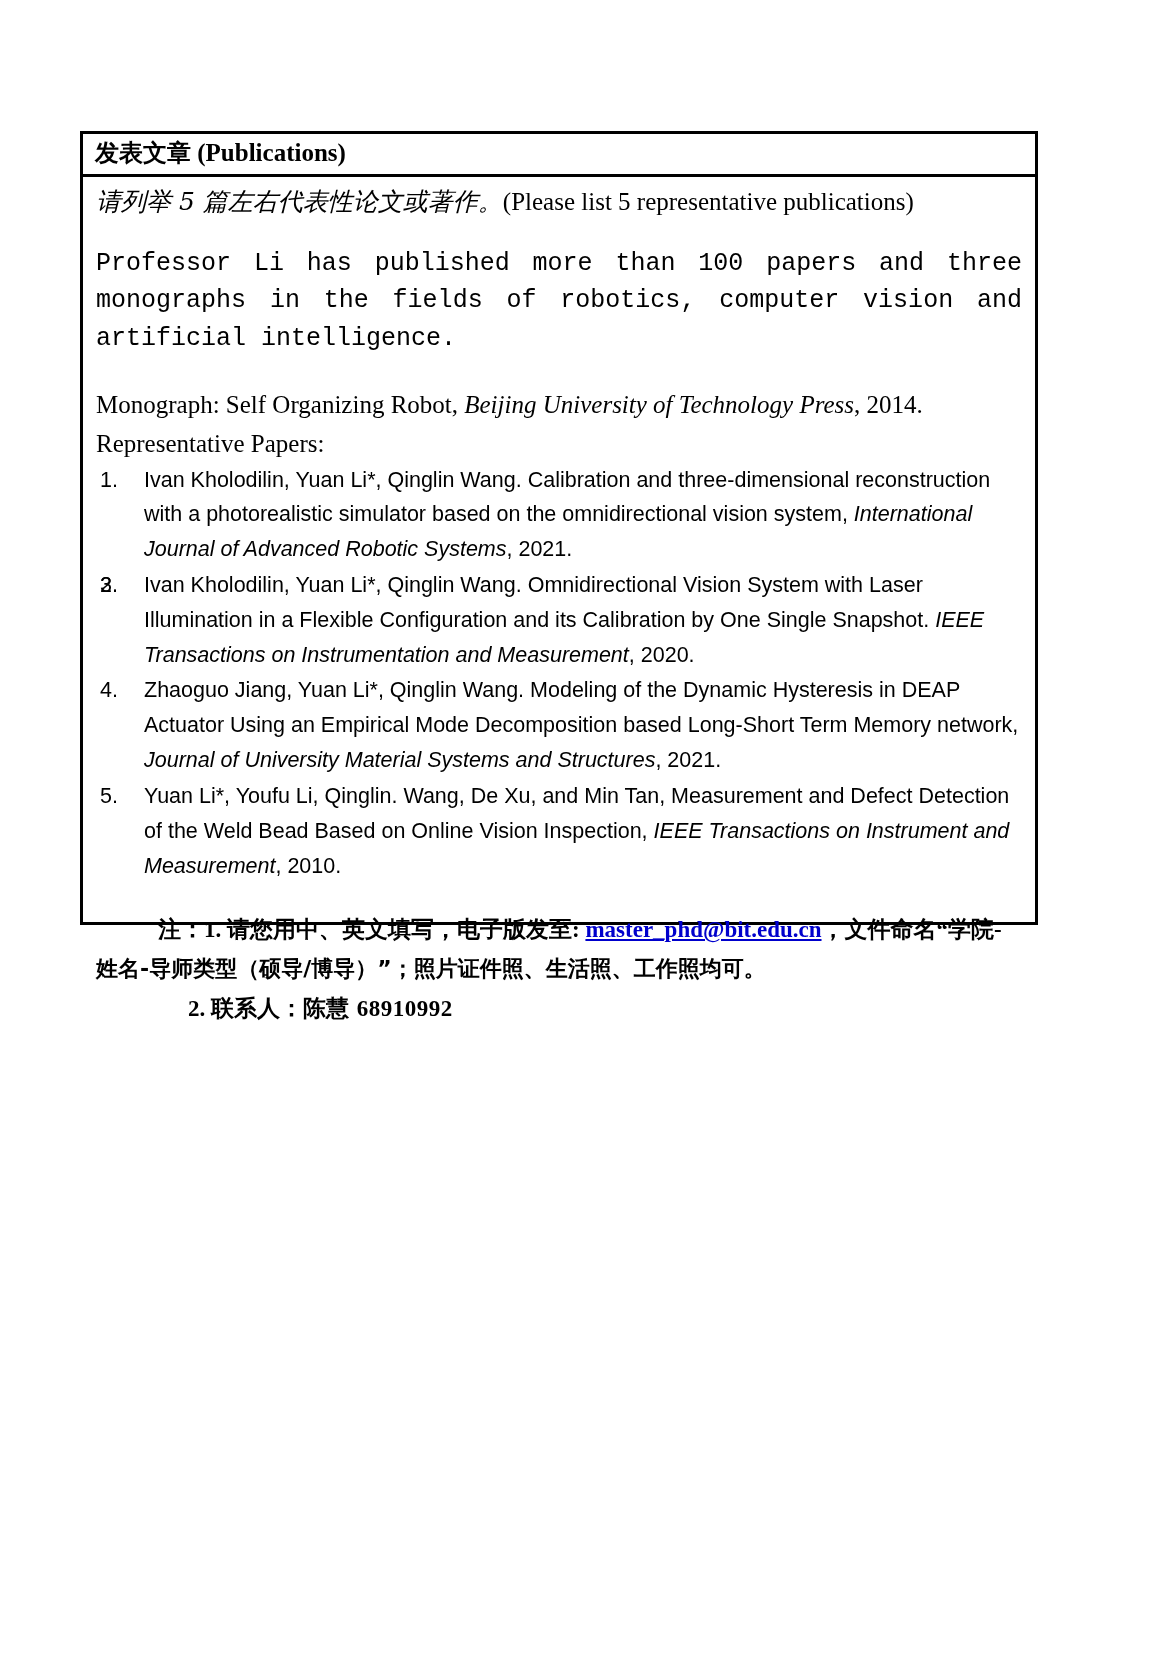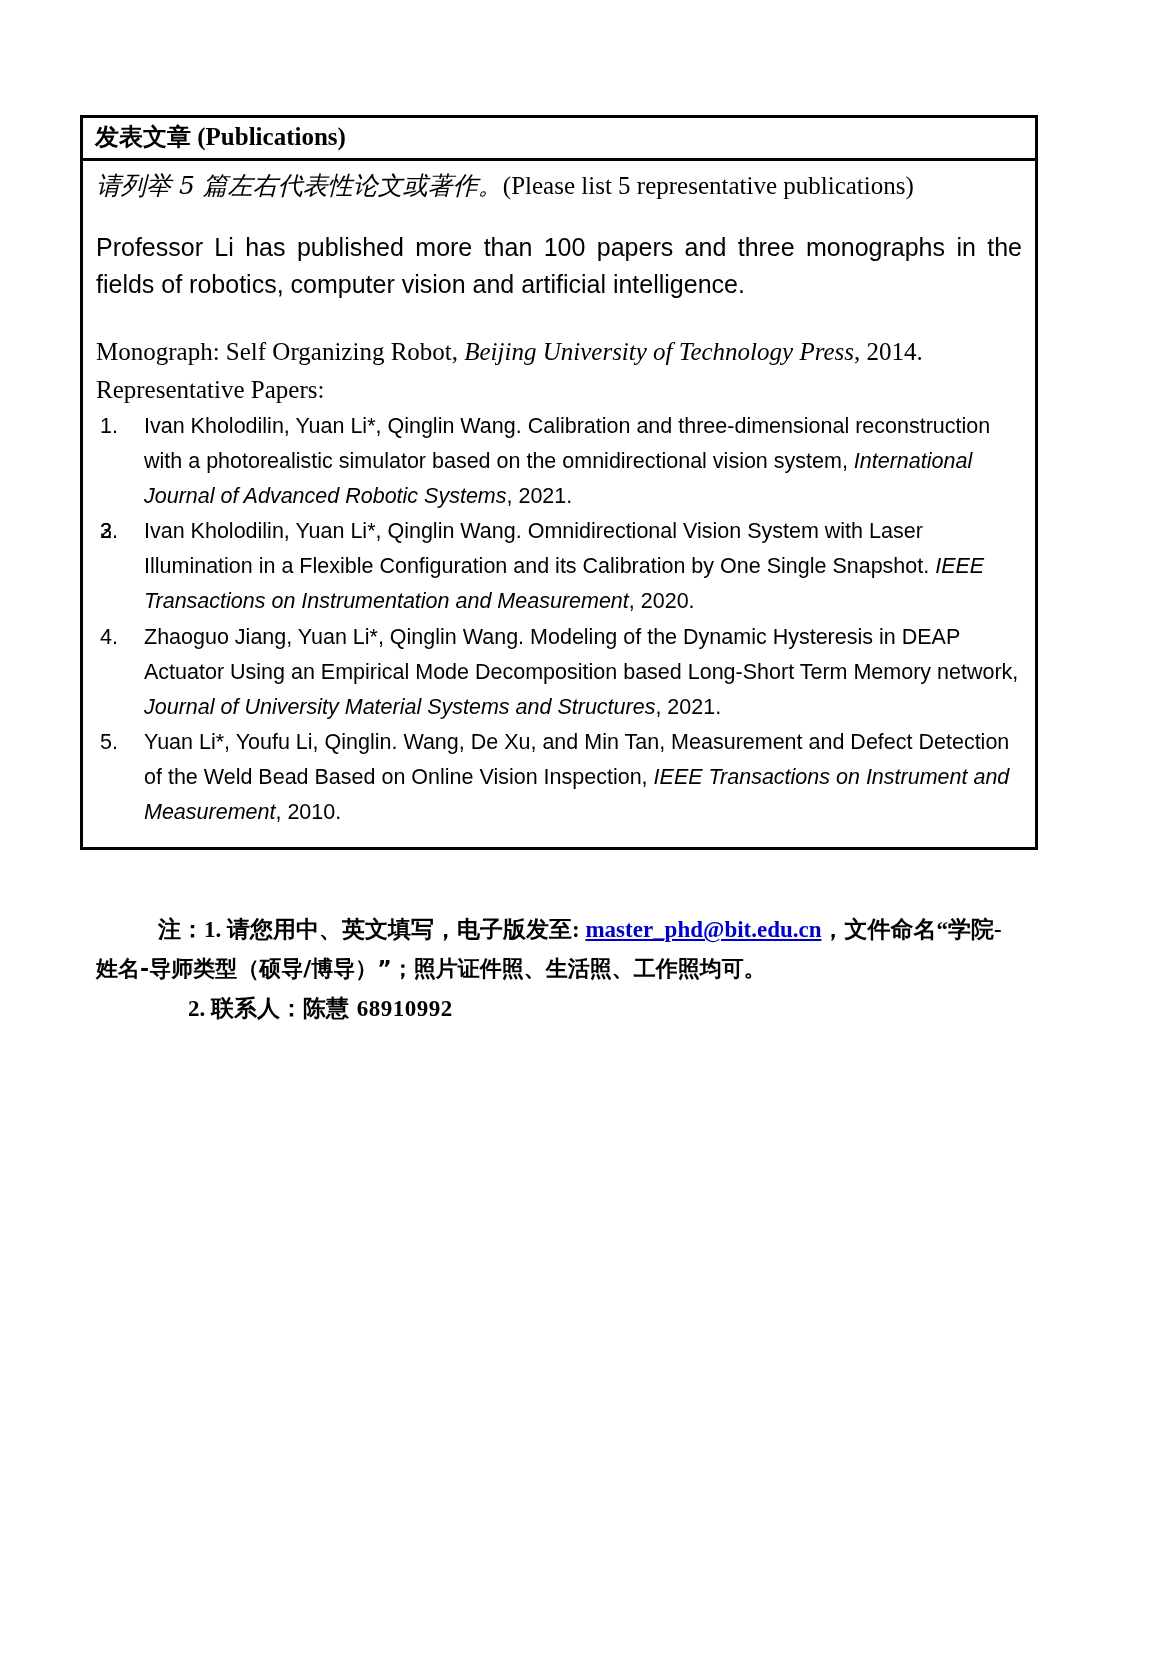--- a/index.html
+++ b/index.html
@@ -20,21 +20,21 @@
     position: absolute;
     left: 0; top: 0;
     width: 1176px;
     height: 1670px;
   }
 
   
   .pub-table {
     position: absolute;
     left: 80px;
-    top: 115px;
+    top: 131px;
     width: 958px;
     border: 3px solid #000;
     box-sizing: border-box;
     background: #fff;
   }
   .table-header {
     border-bottom: 3px solid #000;
     padding: 4px 10px 6px 12px;
     font-weight: bold;
     font-size: 25px;
@@ -46,21 +46,21 @@
     font-weight: bold;
     font-size: 24px;
   }
   .hdr-en {
     font-family: "Liberation Serif", serif;
     font-weight: bold;
     font-size: 25px;
   }
 
   .table-body {
-    padding: 8px 13px 16px 13px;
+    padding: 8px 13px 38px 13px;
   }
 
   
   .prompt-line {
     font-size: 25px;
     line-height: 1.35;
     margin: 0 0 8px 0;
     white-space: nowrap;
   }
   .prompt-cn {
@@ -68,21 +68,21 @@
     font-style: italic;
     font-size: 25px;
   }
   .prompt-en {
     font-family: "Liberation Serif", serif;
     font-size: 25px;
   }
 
   
   .intro-para {
-    font-family: Liberation Sans, sans-serif;
+    font-family: Liberation Mono, monospace;
     font-size: 25px;
     line-height: 1.5;
     text-align: justify;
     text-justify: inter-word;
     margin: 26px 0 0 0;
   }
   .mono-line {
     font-family: "Liberation Serif", "DejaVu Serif", serif;
     font-size: 25px;
     line-height: 1.45;

